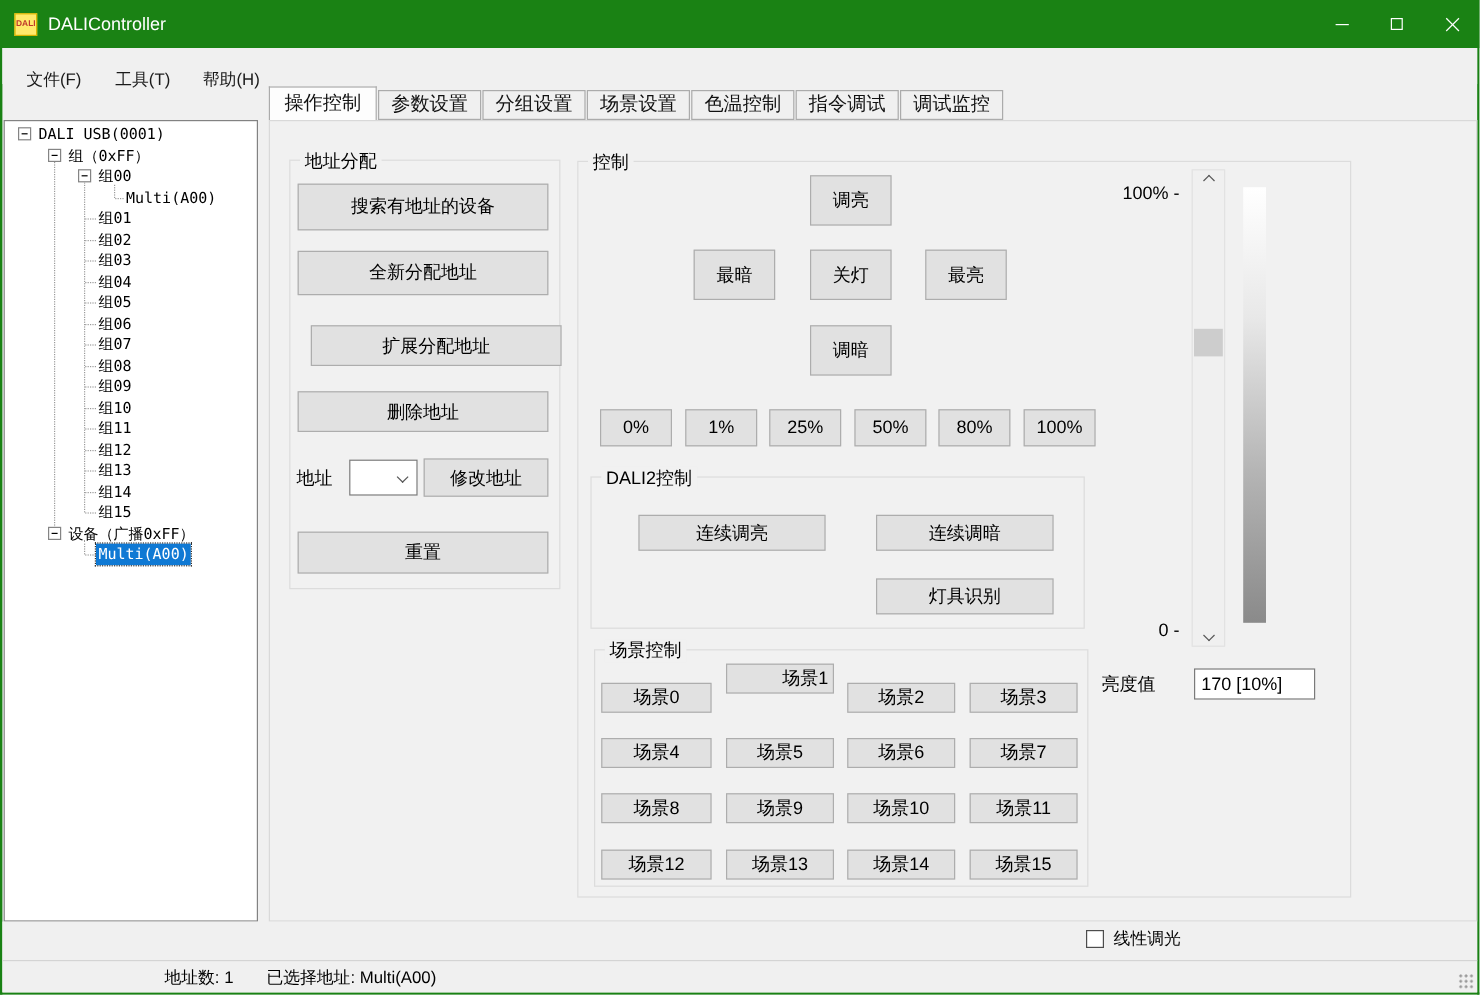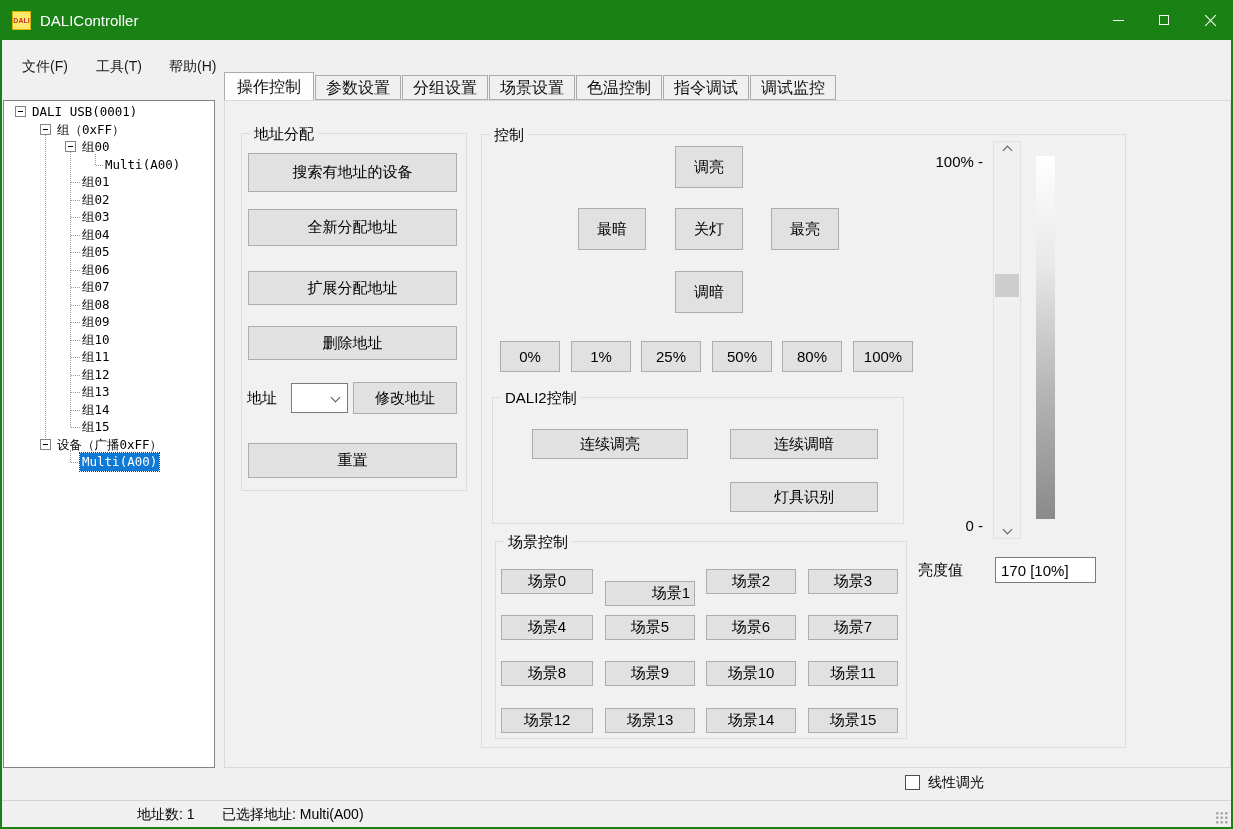--- a/index.html
+++ b/index.html
@@ -191,21 +191,21 @@
     <div class="tab">调试监控</div>
   </div>
 
   <div class="tabpage">
 
     <div class="gbox" style="left:16px; top:32px; width:226px; height:358px;">
       <div class="glabel">地址分配</div>
     </div>
     <div class="btn" style="left:23px; top:52px; width:209px; height:39px;">搜索有地址的设备</div>
     <div class="btn" style="left:23px; top:108px; width:209px; height:37px;">全新分配地址</div>
-    <div class="btn" style="left:23px; top:170px; width:209px; height:34px;">扩展分配地址</div>
+    <div class="btn" style="left:34px; top:170px; width:209px; height:34px;">扩展分配地址</div>
     <div class="btn" style="left:23px; top:225px; width:209px; height:34px;">删除地址</div>
     <div class="lbl" style="left:22px; top:288px;">地址</div>
     <div class="combo" style="left:66px; top:282px; width:57px; height:30px;">
       <span></span>
       <span class="chev down"></span>
     </div>
     <div class="btn" style="left:128px; top:281px; width:104px; height:32px;">修改地址</div>
     <div class="btn" style="left:23px; top:342px; width:209px; height:35px;">重置</div>
 
     <div class="gbox" style="left:256px; top:33px; width:645px; height:614px;">
@@ -228,21 +228,21 @@
       <div class="glabel">DALI2控制</div>
     </div>
     <div class="btn" style="left:307px; top:328px; width:156px; height:30px;">连续调亮</div>
     <div class="btn" style="left:505px; top:328px; width:148px; height:30px;">连续调暗</div>
     <div class="btn" style="left:505px; top:381px; width:148px; height:30px;">灯具识别</div>
 
     <div class="gbox" style="left:270px; top:440px; width:412px; height:198px;">
       <div class="glabel">场景控制</div>
     </div>
     <div class="btn" style="left:276px; top:468px; width:92px; height:25px;">场景0</div>
-    <div class="btn" style="left:380px; top:480px; width:90px; height:25px;padding-left:42px;">场景1</div>
+    <div class="btn" style="left:380px; top:452px; width:90px; height:25px;padding-left:42px;">场景1</div>
     <div class="btn" style="left:481px; top:468px; width:90px; height:25px;">场景2</div>
     <div class="btn" style="left:583px; top:468px; width:90px; height:25px;">场景3</div>
     <div class="btn" style="left:276px; top:514px; width:92px; height:25px;">场景4</div>
     <div class="btn" style="left:380px; top:514px; width:90px; height:25px;">场景5</div>
     <div class="btn" style="left:481px; top:514px; width:90px; height:25px;">场景6</div>
     <div class="btn" style="left:583px; top:514px; width:90px; height:25px;">场景7</div>
     <div class="btn" style="left:276px; top:560px; width:92px; height:25px;">场景8</div>
     <div class="btn" style="left:380px; top:560px; width:90px; height:25px;">场景9</div>
     <div class="btn" style="left:481px; top:560px; width:90px; height:25px;">场景10</div>
     <div class="btn" style="left:583px; top:560px; width:90px; height:25px;">场景11</div>

